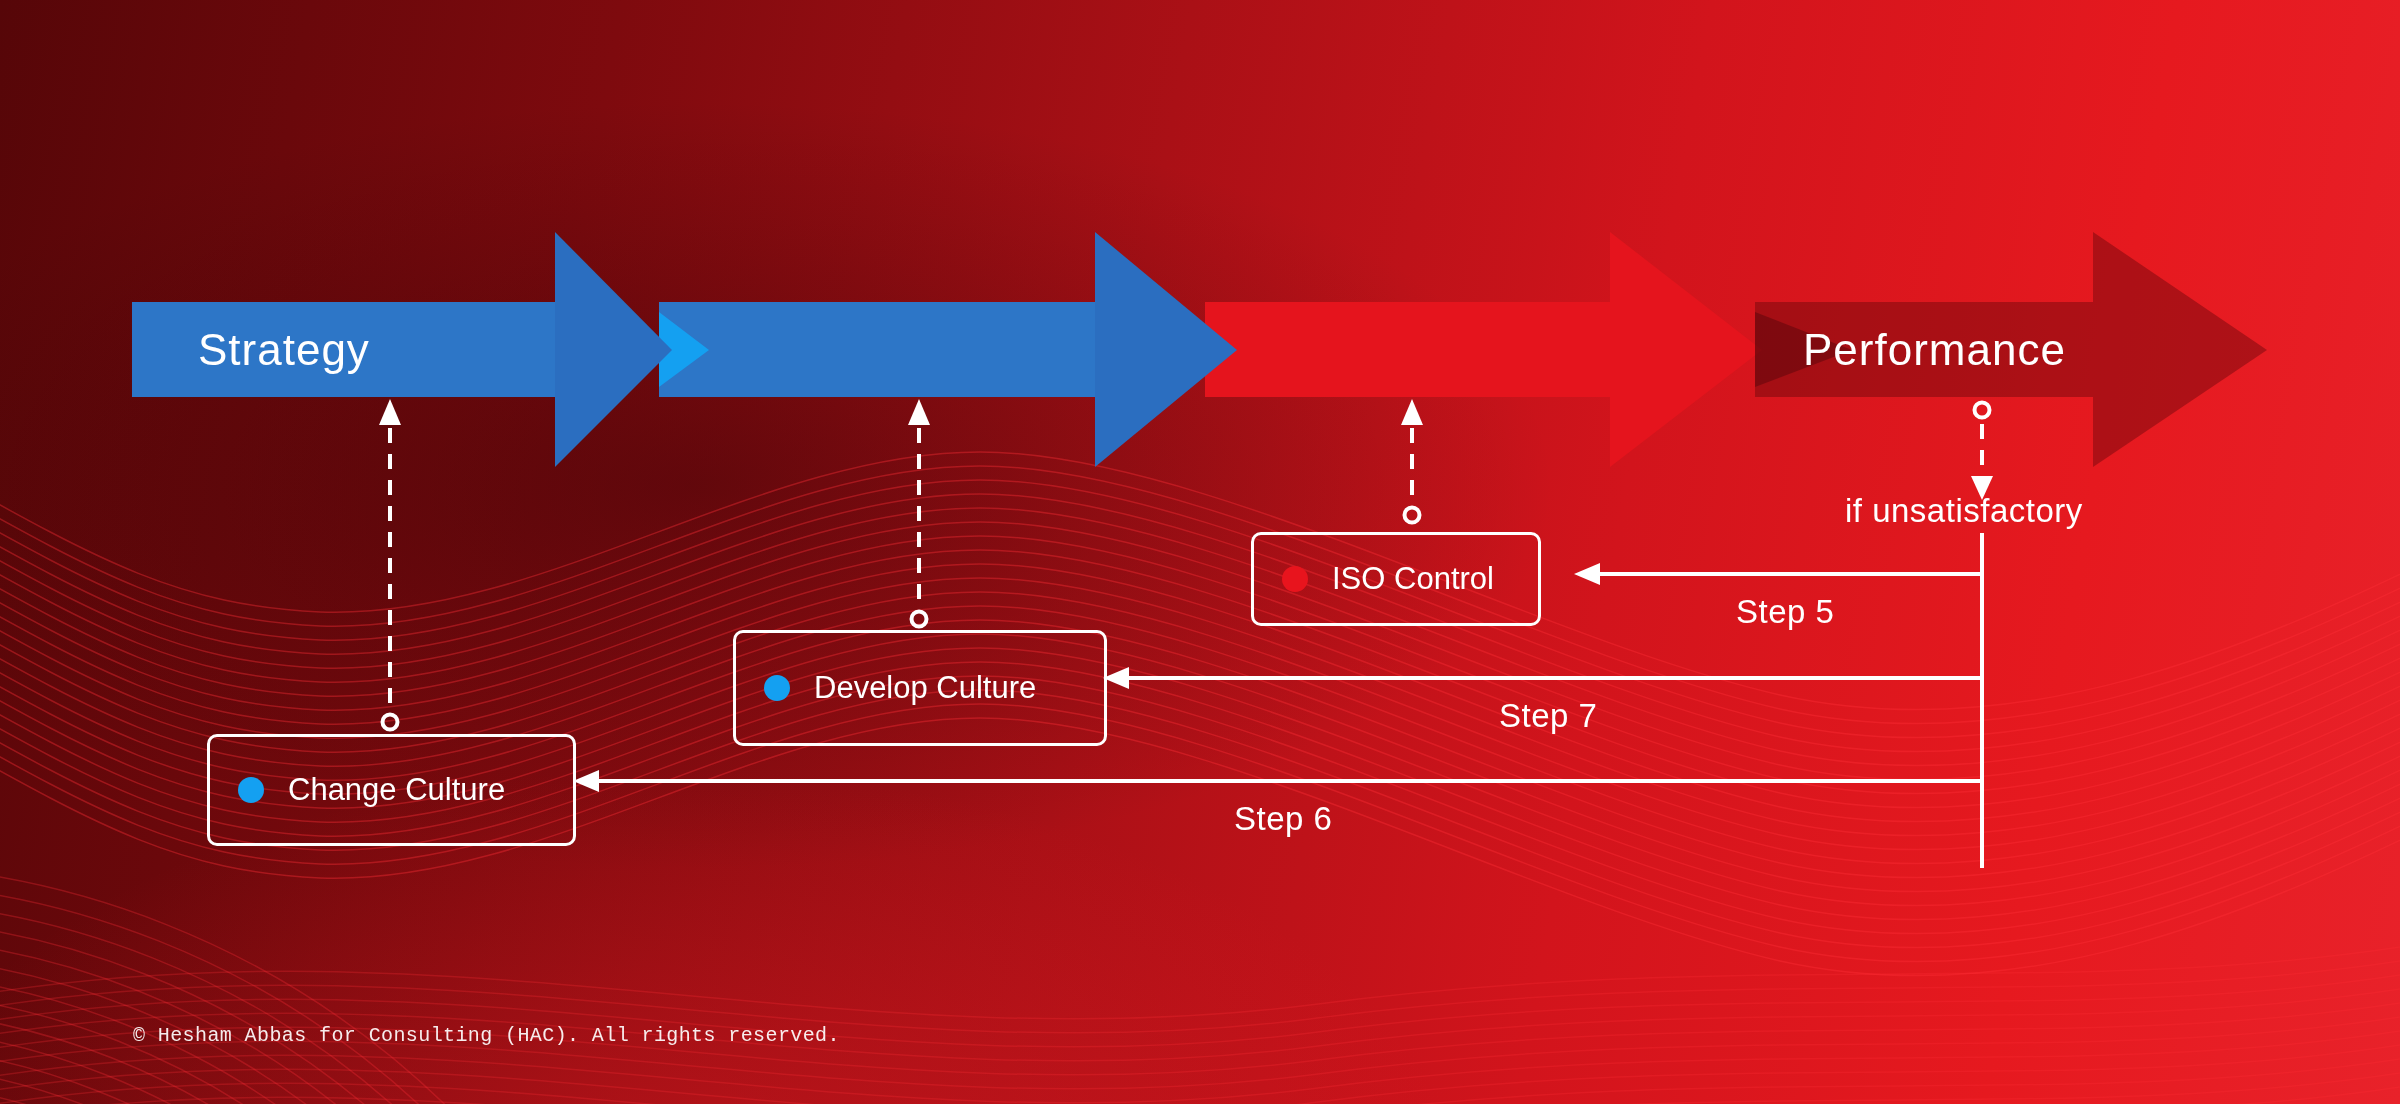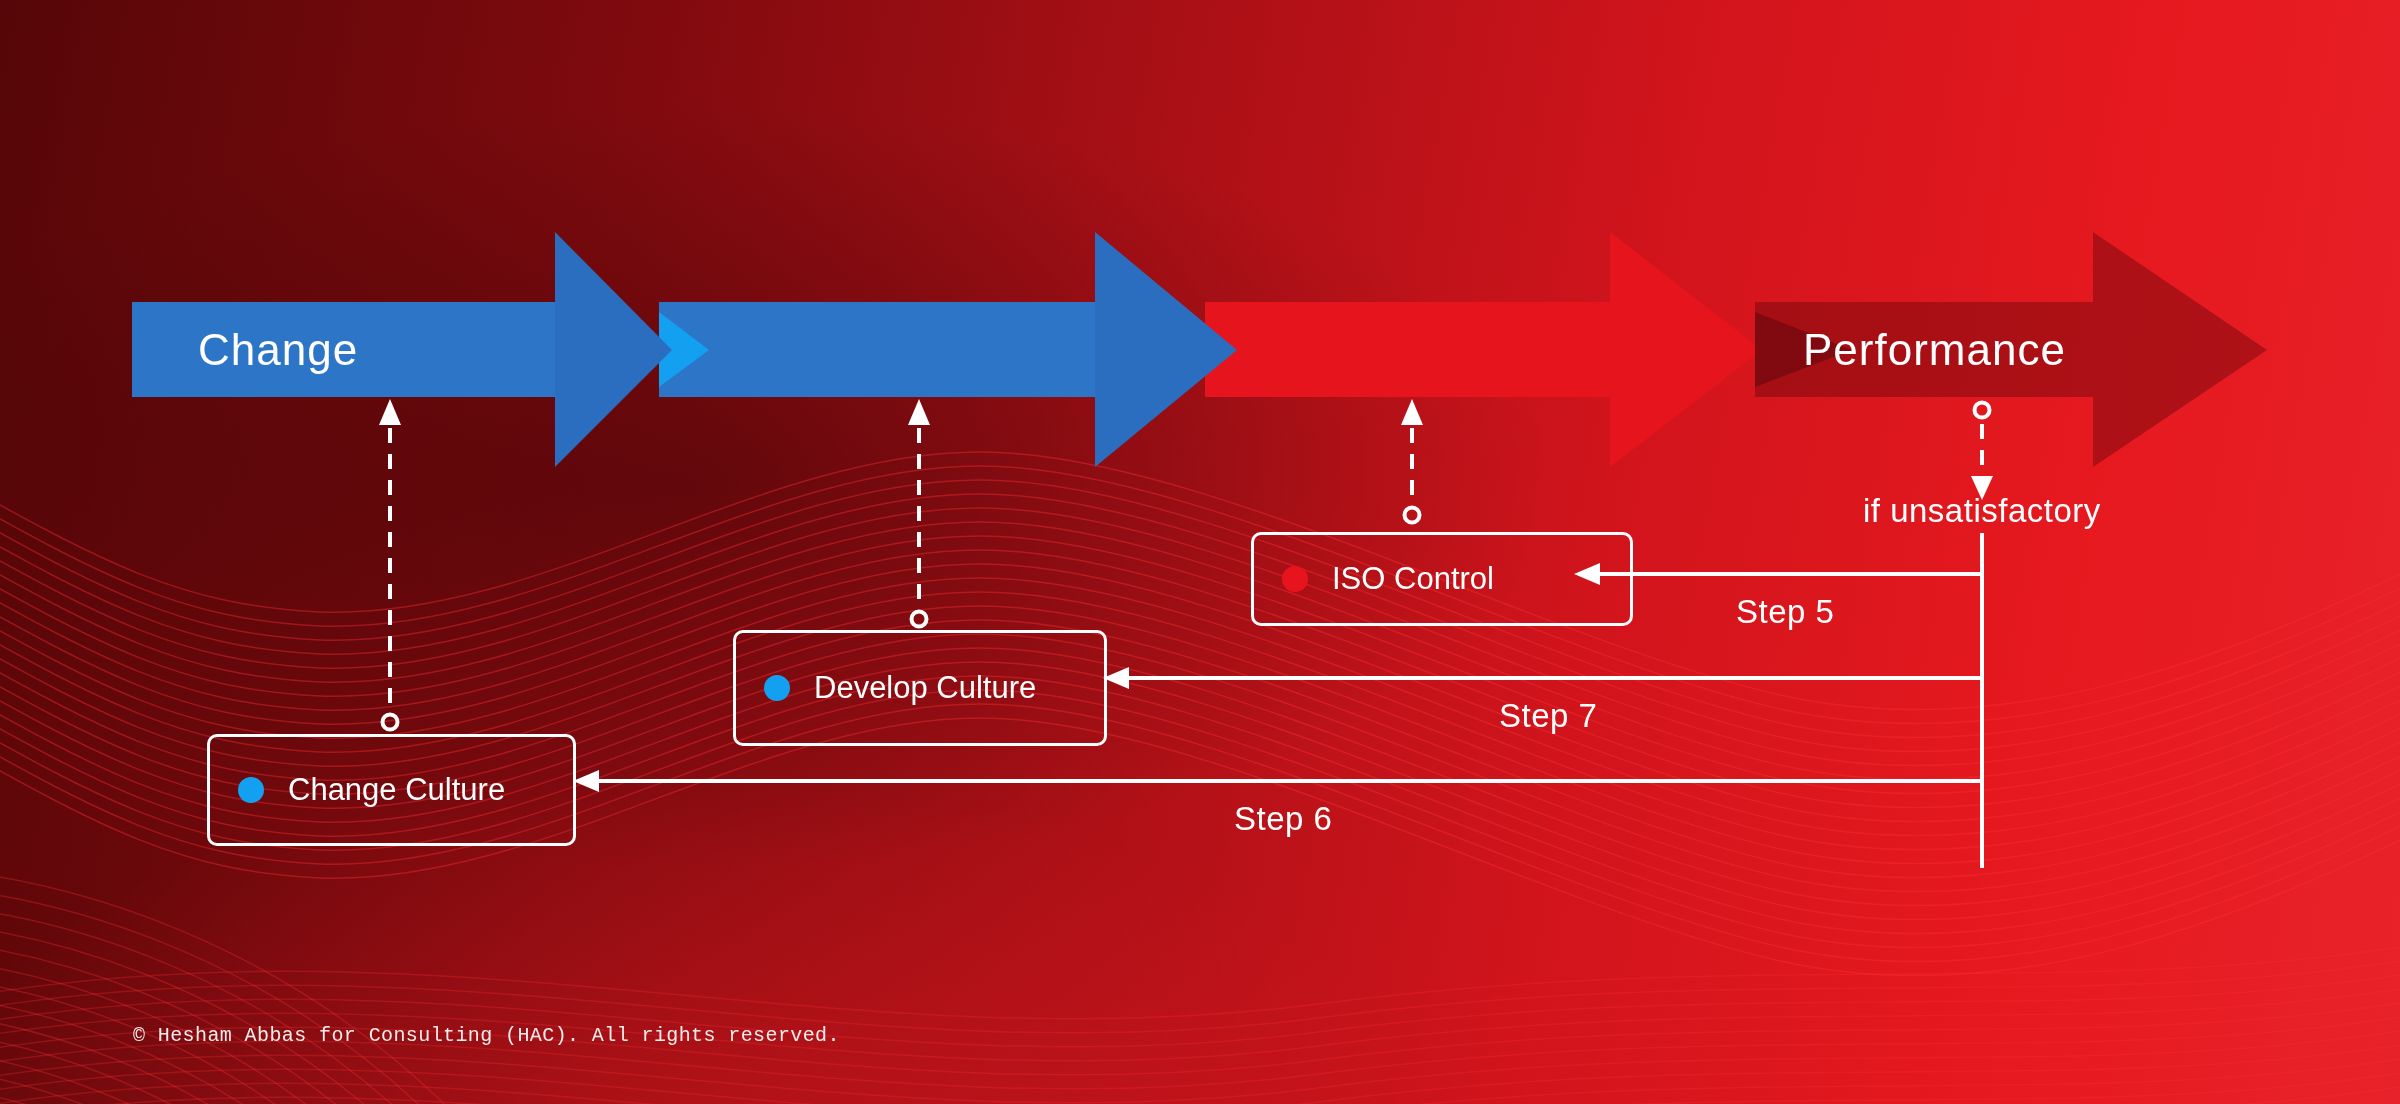--- a/index.html
+++ b/index.html
@@ -18,21 +18,21 @@
   }
   .action-box{
     position:absolute;box-sizing:border-box;border:3px solid #fff;border-radius:10px;
     display:flex;align-items:center;gap:24px;padding-left:28px;
     color:#fff;font-size:31px;white-space:nowrap;background:transparent;
   }
   .dot{width:26px;height:26px;border-radius:50%;flex:none;}
   .dot-blue{background:#14a0f1;}
   .dot-red{background:#e8141d;}
   .note{position:absolute;color:#fff;font-size:33px;white-space:nowrap;letter-spacing:.5px;}
-  .condition{position:absolute;color:#fff;font-size:33px;white-space:nowrap;letter-spacing:.5px;margin-left:18px;}
+  .condition{position:absolute;color:#fff;font-size:33px;white-space:nowrap;letter-spacing:.5px;}
   .copyright{
     position:absolute;left:133px;top:1024px;color:rgba(255,255,255,.92);
     font-size:20px;letter-spacing:.4px;white-space:nowrap;font-family:Liberation Mono, monospace;
   }
 </style>
 </head>
 <body>
 
 <div class="canvas">
 
@@ -149,24 +149,24 @@
       <line x1="1127" y1="678" x2="1982" y2="678"></line>
       <line x1="597" y1="781" x2="1982" y2="781"></line>
     </g>
     <g fill="#ffffff">
       <polygon points="1574,574 1600,563 1600,585"></polygon>
       <polygon points="1103,678 1129,667 1129,689"></polygon>
       <polygon points="573,781 599,770 599,792"></polygon>
     </g>
   </svg>
 
-  <div class="stage-label" style="left:198px">Change</div>
+  <div class="stage-label" style="left:198px">Strategy</div>
   <div class="stage-label" style="left:1803px">Performance</div>
 
-  <div class="action-box" style="left:1251px;top:532px;width:382px;height:94px">
+  <div class="action-box" style="left:1251px;top:532px;width:290px;height:94px">
     <span class="dot dot-red"></span>
     <span>ISO Control</span>
   </div>
   <div class="action-box" style="left:733px;top:630px;width:374px;height:116px">
     <span class="dot dot-blue"></span>
     <span>Develop Culture</span>
   </div>
   <div class="action-box" style="left:207px;top:734px;width:369px;height:112px">
     <span class="dot dot-blue"></span>
     <span>Change Culture</span>

